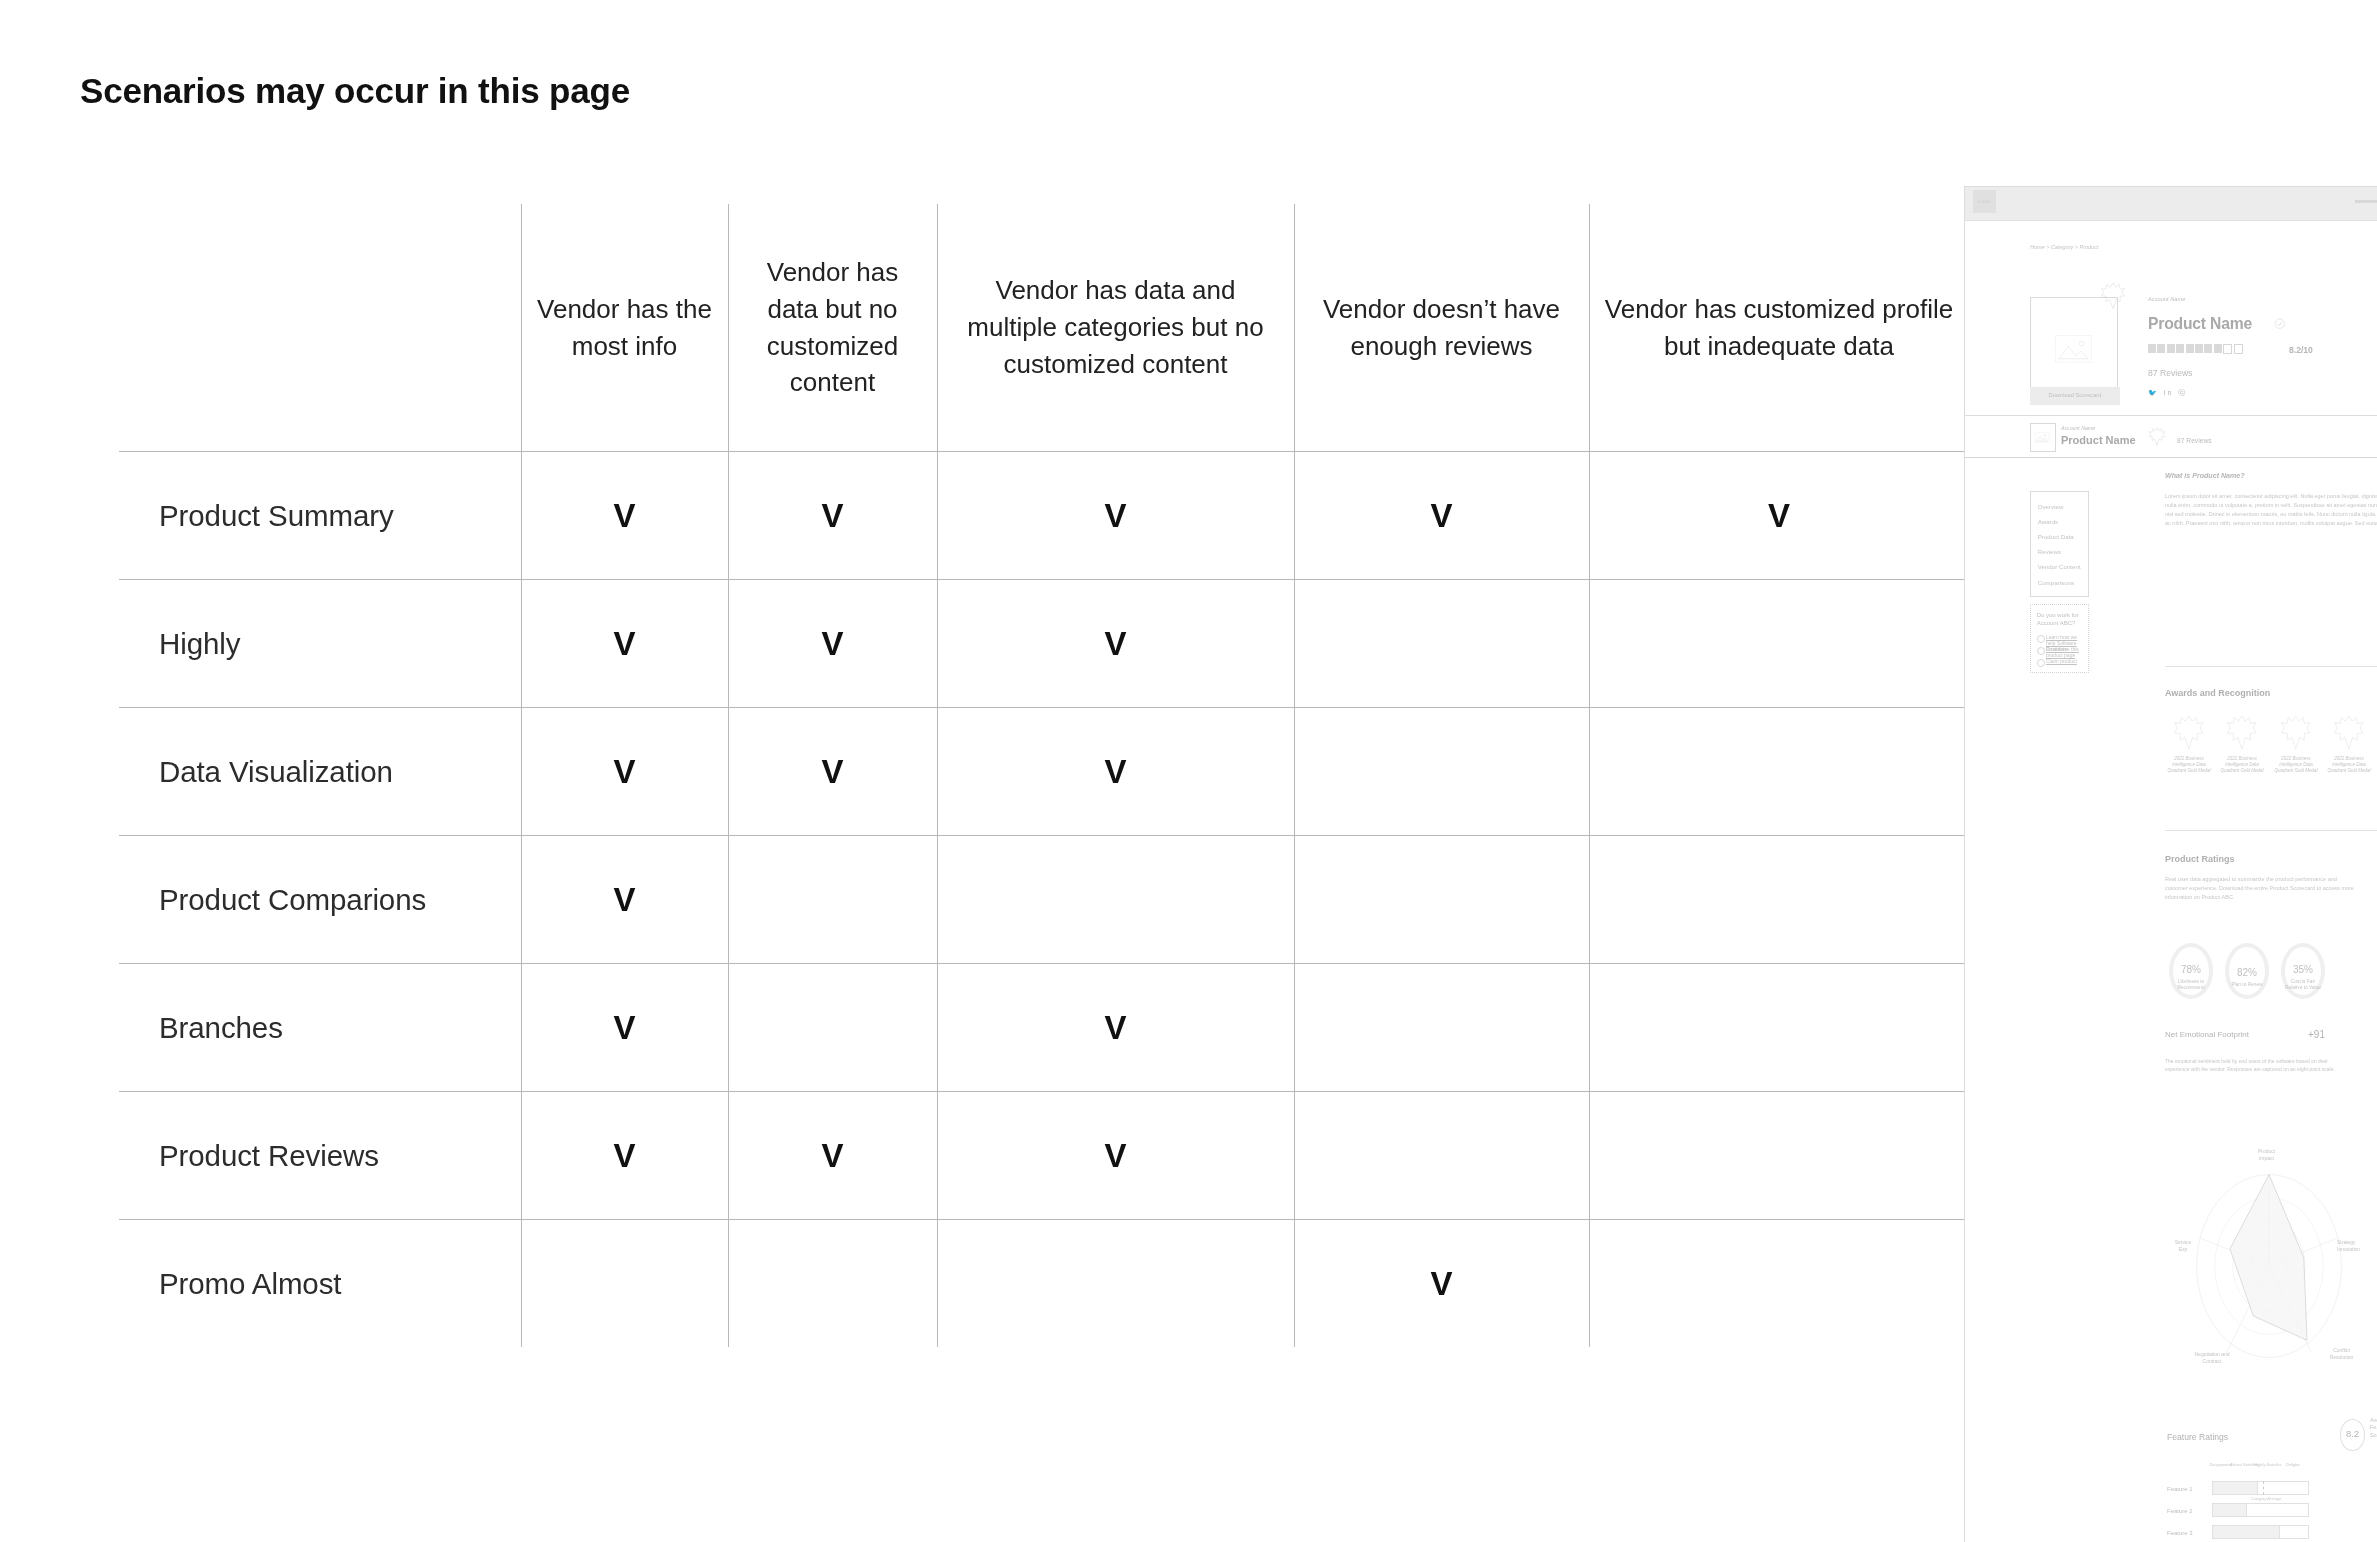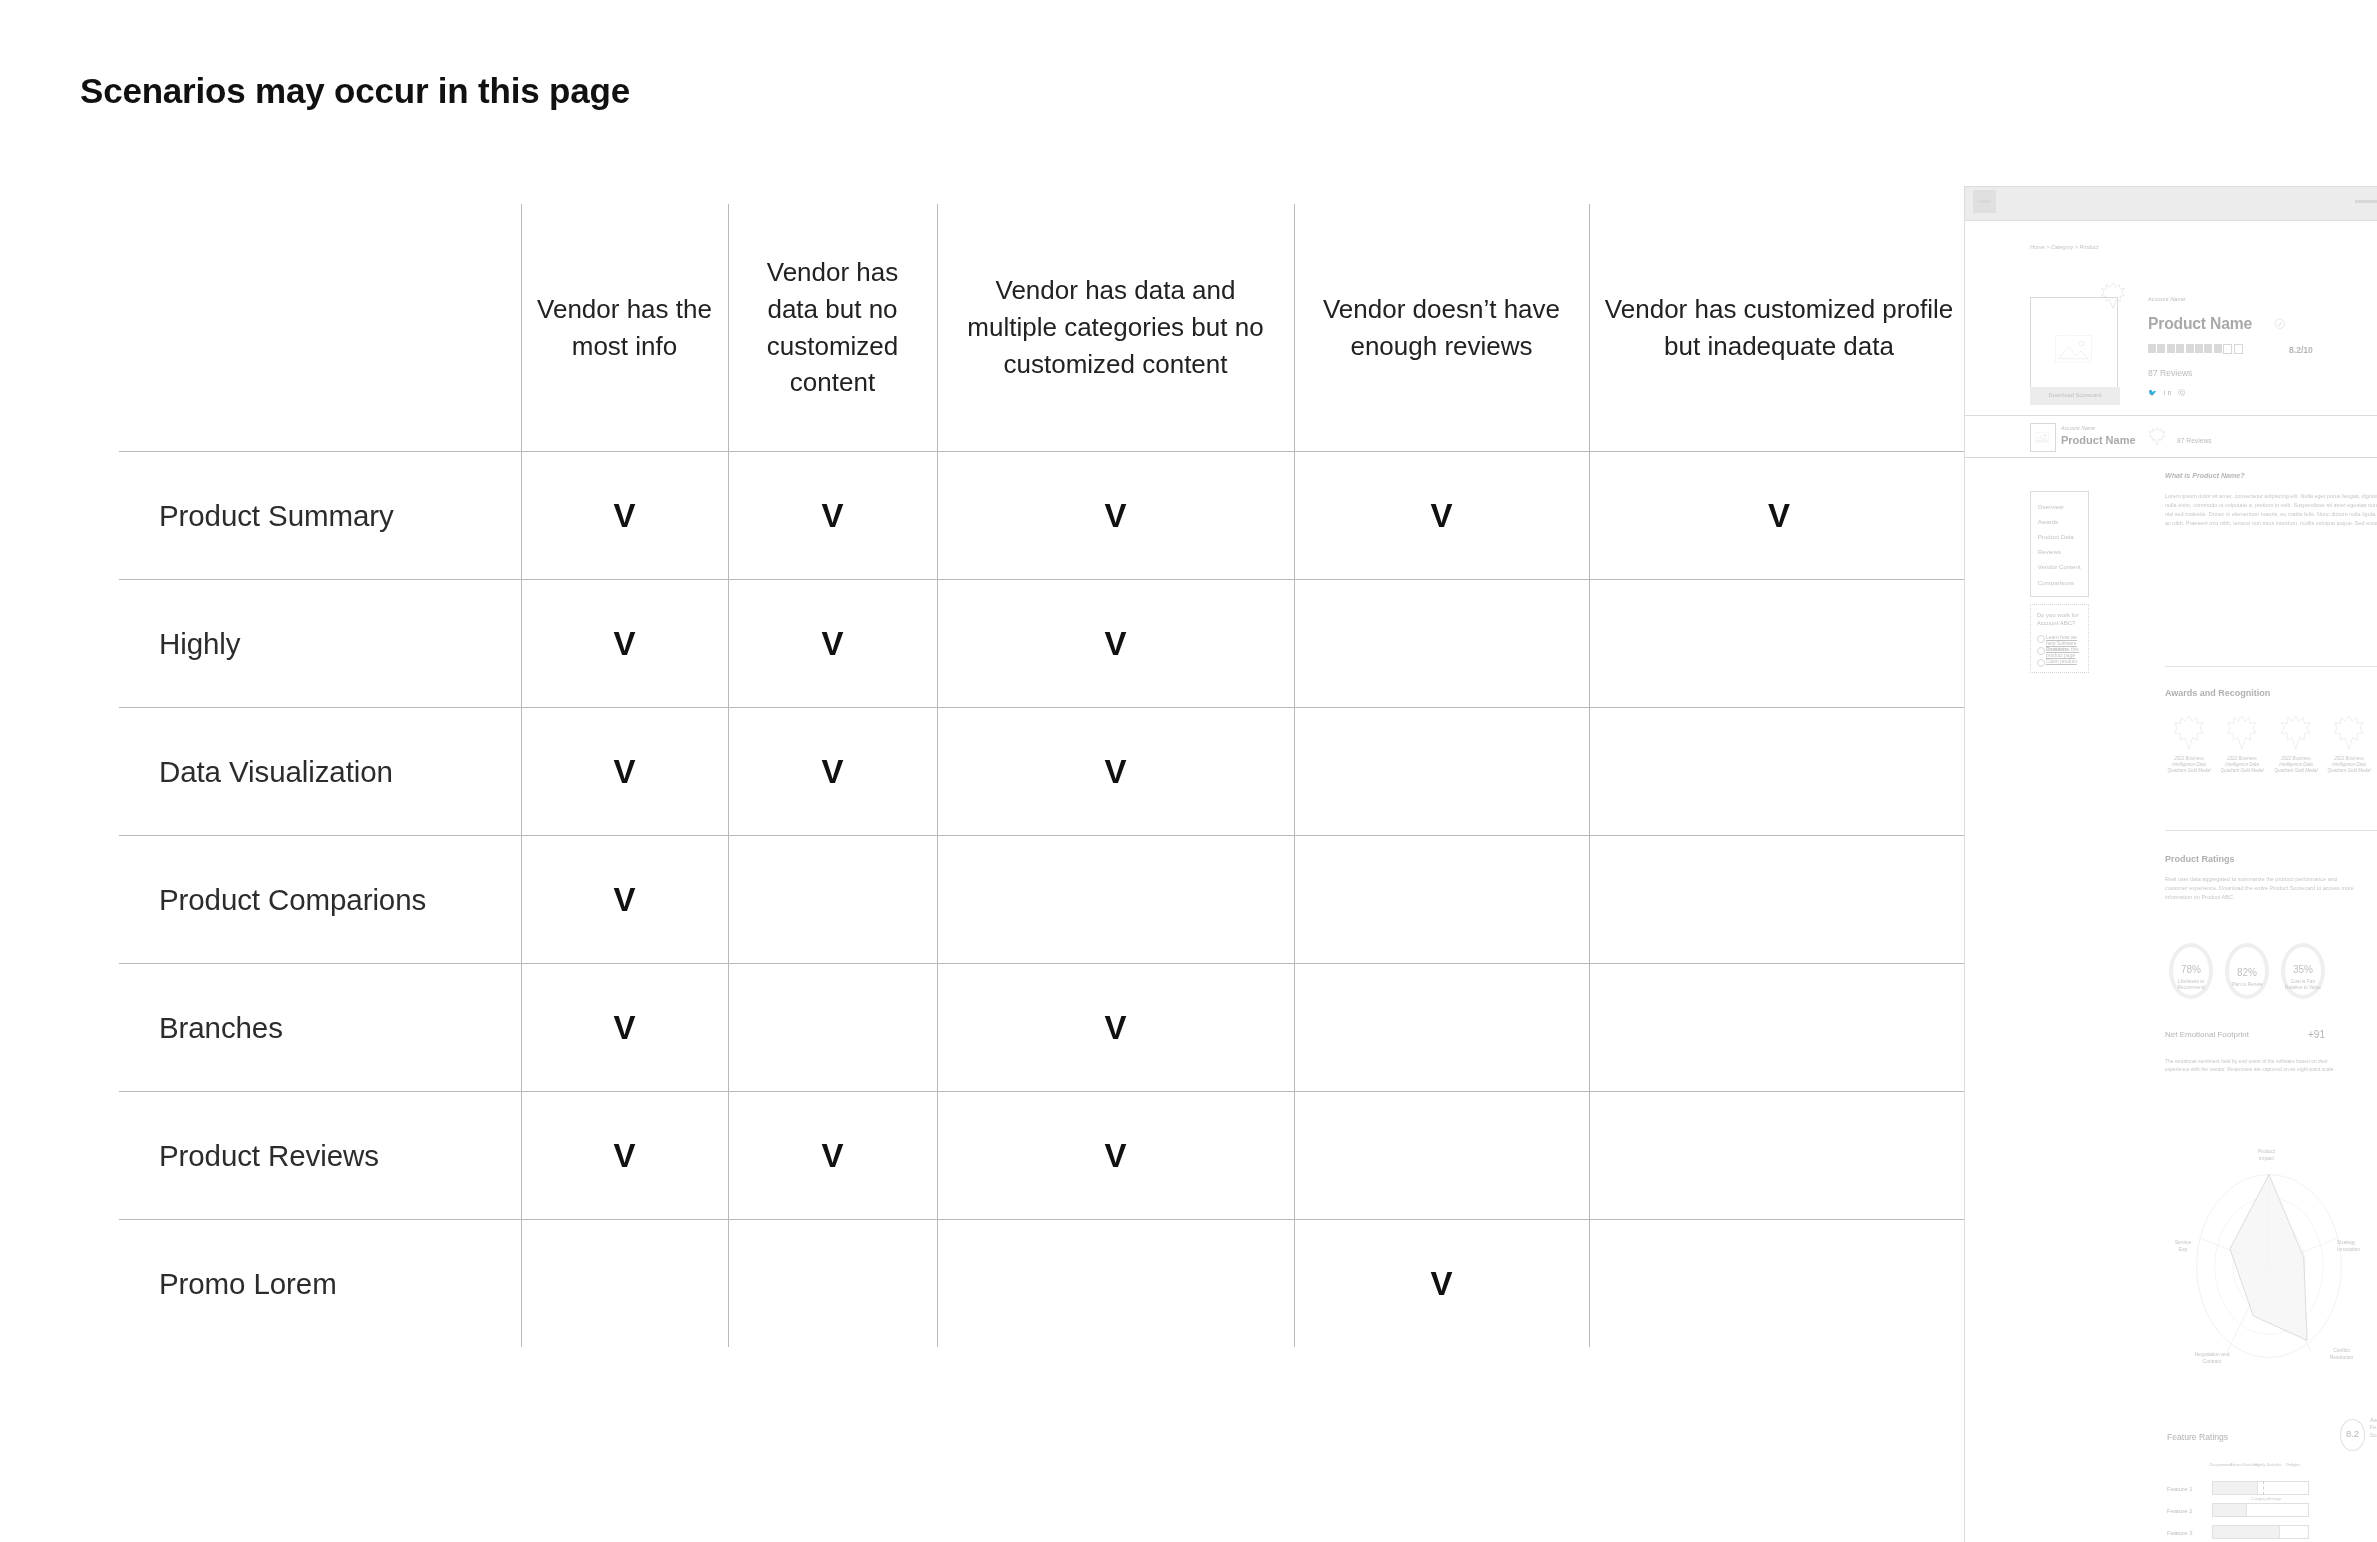--- a/index.html
+++ b/index.html
@@ -232,21 +232,21 @@
       </tr>
       <tr>
         <td class="rowlabel">Product Reviews</td>
         <td><span class="mark">V</span></td>
         <td><span class="mark">V</span></td>
         <td><span class="mark">V</span></td>
         <td><span class="mark empty">V</span></td>
         <td class="last"><span class="mark empty">V</span></td>
       </tr>
       <tr>
-        <td class="rowlabel">Promo Lorem</td>
+        <td class="rowlabel">Promo Almost</td>
         <td><span class="mark empty">V</span></td>
         <td><span class="mark empty">V</span></td>
         <td><span class="mark empty">V</span></td>
         <td><span class="mark">V</span></td>
         <td class="last"><span class="mark empty">V</span></td>
       </tr>
     </tbody>
 </table>
 
 <div id="wire">

